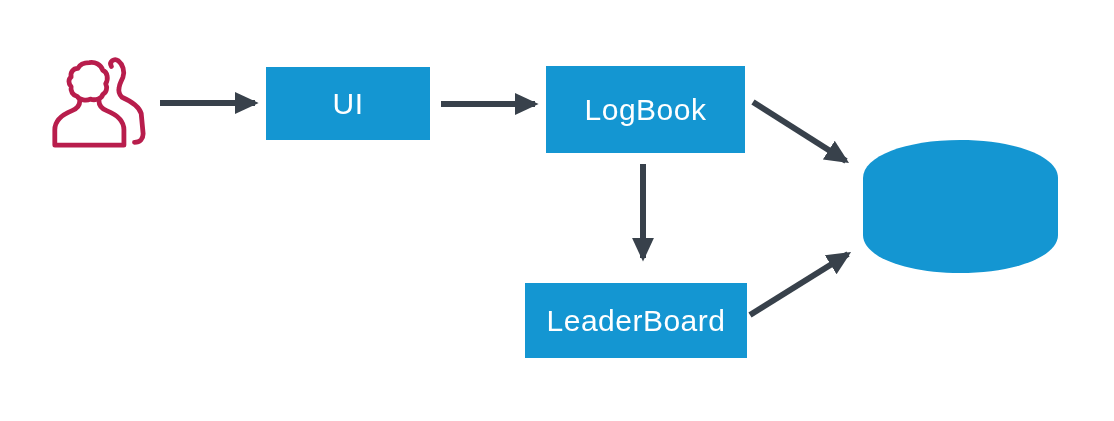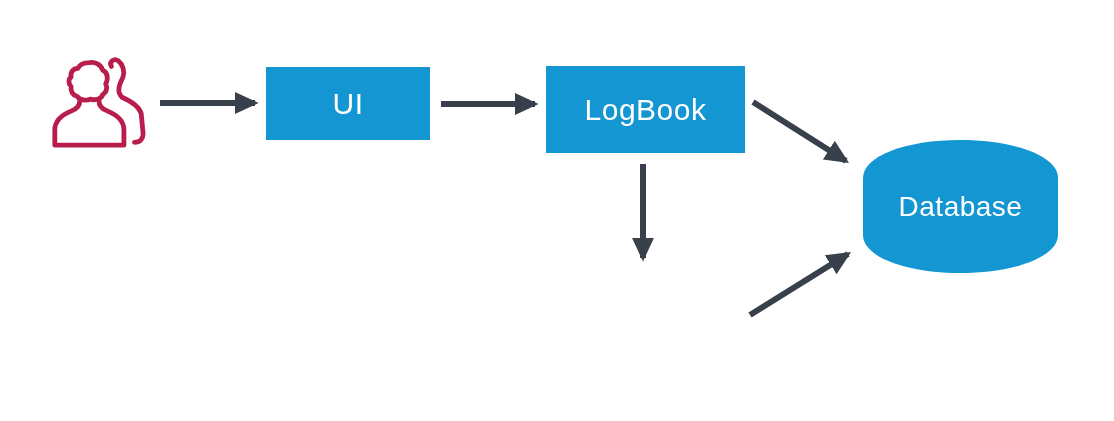--- a/index.html
+++ b/index.html
@@ -90,18 +90,18 @@
   </svg>
 
   <div class="node-box" style="left:266px;top:67px;width:164px;height:73px;">
     <span class="node-label">UI</span>
   </div>
 
   <div class="node-box" style="left:546px;top:66px;width:199px;height:87px;">
     <span class="node-label">LogBook</span>
   </div>
 
+  <div class="node-box" style="left:525px;top:283px;width:222px;height:75px;">
+    <span class="node-label">LeaderBoard</span>
+  </div>
 
-  <div class="db-label">
-    <span class="node-label">Database</span>
-  </div>
 
 </div>
 
 </body></html>

